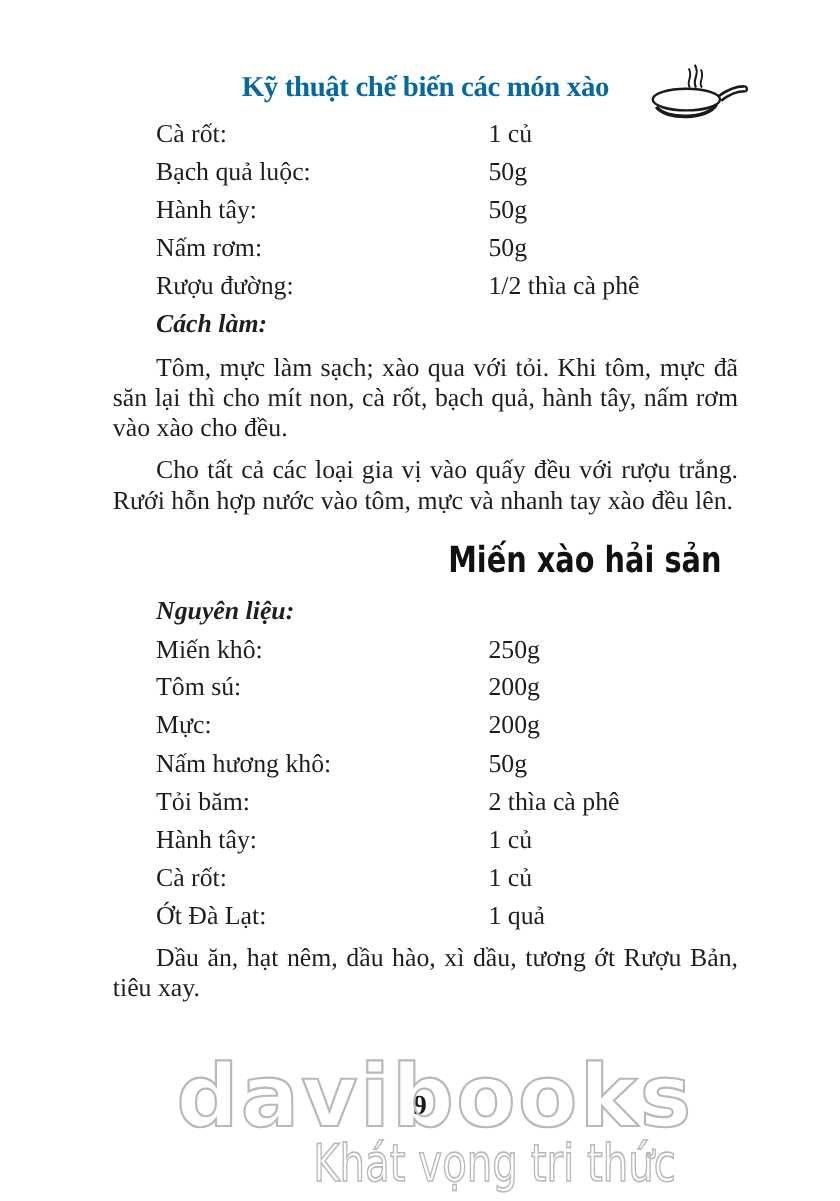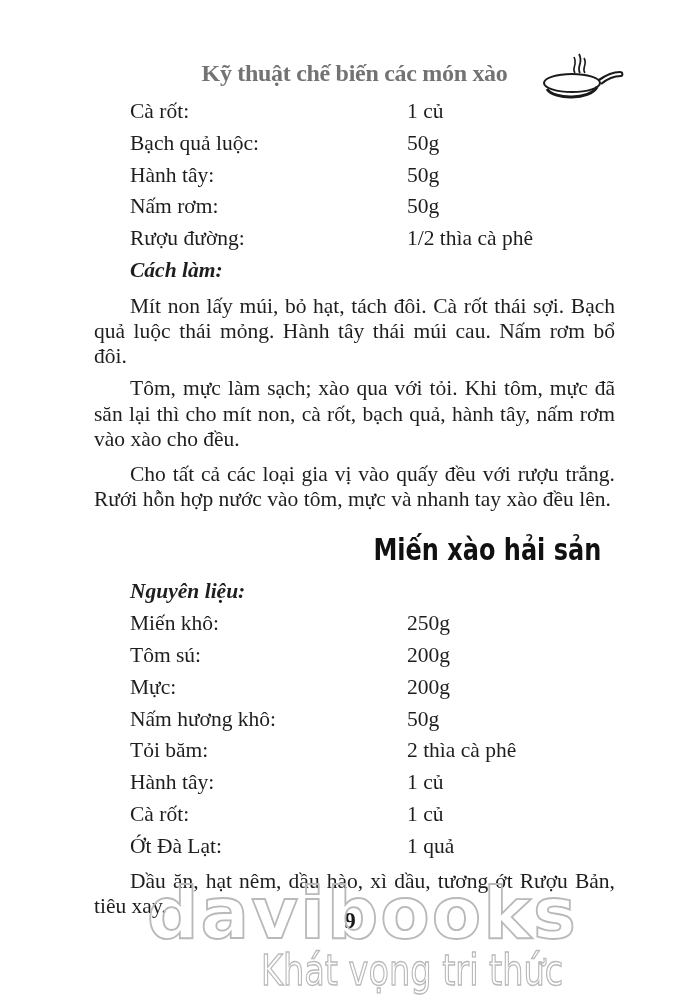--- a/index.html
+++ b/index.html
@@ -20,21 +20,21 @@
     left:94px;top:0;
     width:521px;
   }
   .doc-title{
     margin-top:60px;
     text-align:center;
     font-size:24px;
     font-weight:bold;
     letter-spacing:-0.3px;
     line-height:26px;
-    color:#737373;
+    color:#0369a1;
   }
   .pan-icon{
     position:absolute;
     left:534px;top:52px;
     width:92px;height:54px;
   }
   .ing-list{margin-top:10px;}
   .row{
     position:relative;
     line-height:31.8px;
@@ -164,21 +164,20 @@
       </div>
       <div class="row">
         <span class="ing-label">Rượu đường:</span>
         <span class="ing-value">1/2 thìa cà phê</span>
       </div>
     </div>
 
 
     <div class="sub-label">Cách làm:</div>
 
-    <p class="para">Mít non lấy múi, bỏ hạt, tách đôi. Cà rốt thái sợi. Bạch quả luộc thái mỏng. Hành tây thái múi cau. Nấm rơm bổ đôi.</p>
     <p class="para">Tôm, mực làm sạch; xào qua với tỏi. Khi tôm, mực đã săn lại thì cho mít non, cà rốt, bạch quả, hành tây, nấm rơm vào xào cho đều.</p>
     <p class="para p3">Cho tất cả các loại gia vị vào quấy đều với rượu trắng. Rưới hỗn hợp nước vào tôm, mực và nhanh tay xào đều lên.</p>
 
     <div class="section-title">
       <span class="squeeze">Miến xào hải sản</span>
     </div>
 
     <div class="sub-label">Nguyên liệu:</div>
 
     <div class="ing-list" style="margin-top:0;">

